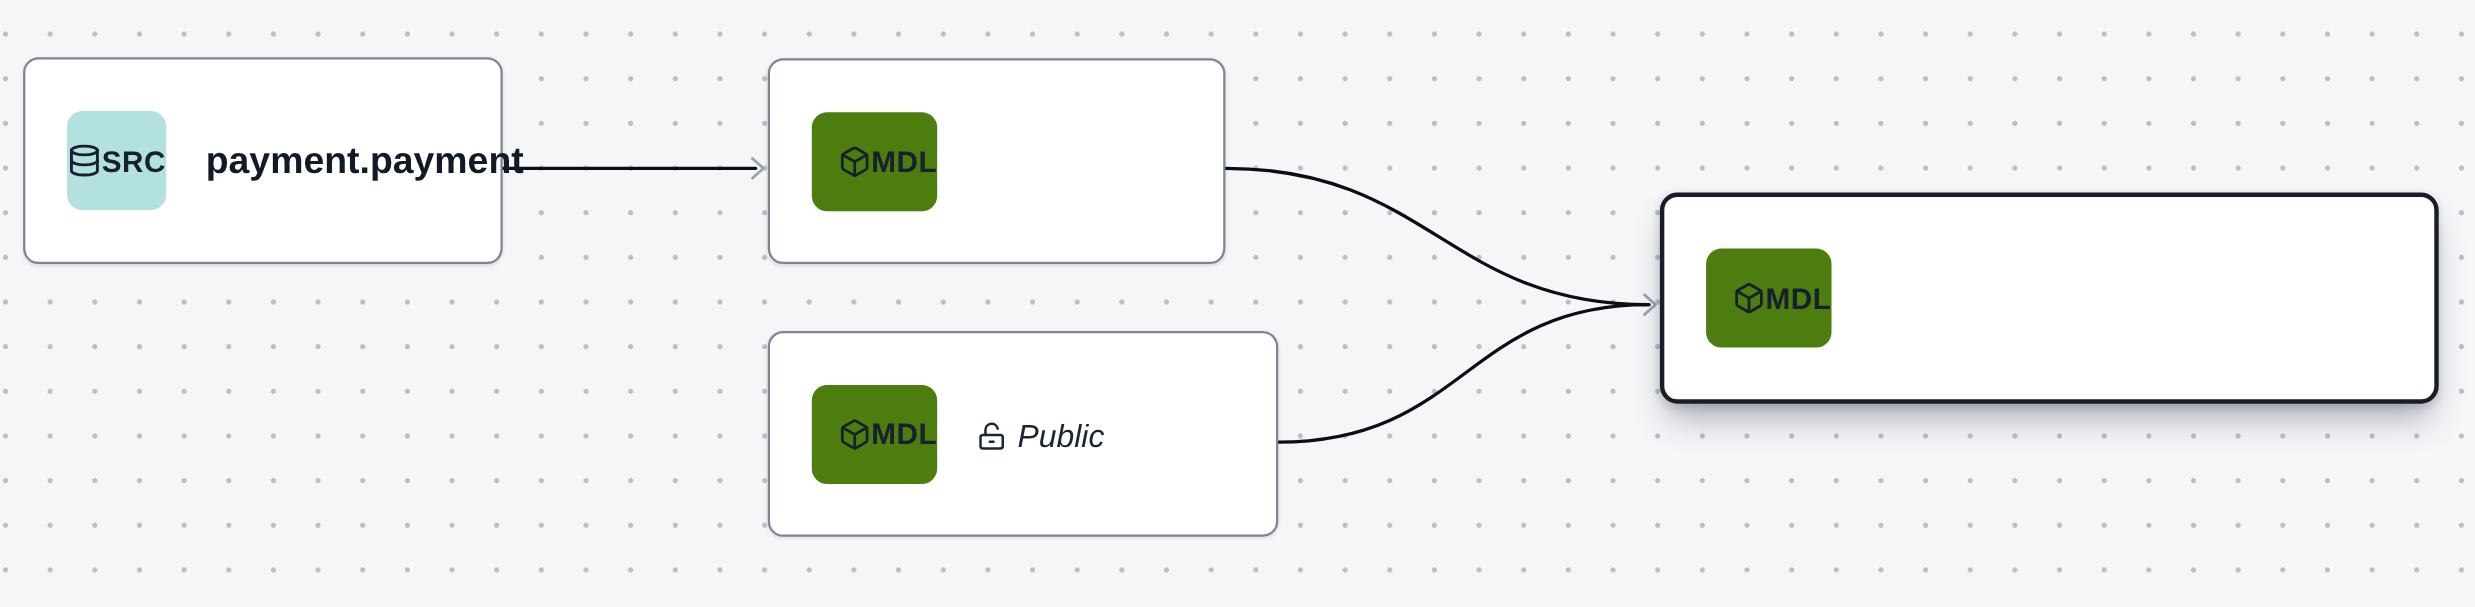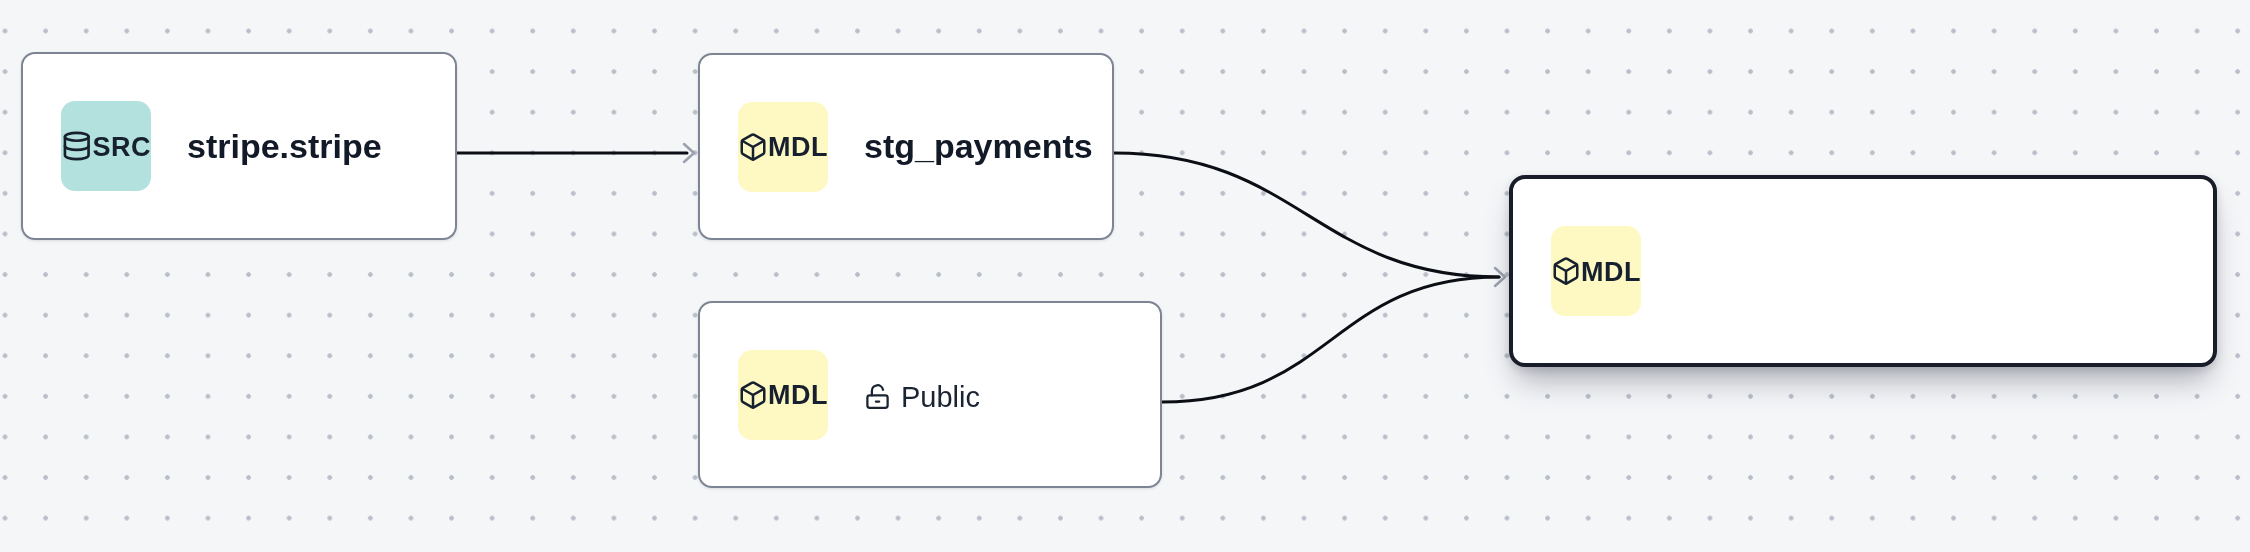--- a/index.html
+++ b/index.html
@@ -47,37 +47,38 @@
   .badge {
     width: 90px; height: 90px;
     margin-left: 38px;
     border-radius: 14px;
     flex: 0 0 auto;
     display: flex; flex-direction: row;
     align-items: center; justify-content: center;
     color: #16202e;
   }
   .badge.src { background: #b3e1de; }
-  .badge.mdl { background: #fef9c3; }
+  .badge.mdl { background: #4d7c0f; padding-left: 24px; }
   .badge svg { width: 42px; height: 42px; display: block; }
   .badge-label {
     font-size: 27px; font-weight: 600; line-height: 1.05;
     letter-spacing: 0.5px; margin-top: 2px;
   }
 
   .text-block { margin-left: 36px; display: flex; flex-direction: column; justify-content: center; }
   .node-title {
     font-size: 34px; font-weight: 600; color: #121a28;
     line-height: 1.2; white-space: nowrap;
   }
   .node-subtitle {
     display: flex; align-items: center; gap: 10px;
     margin-top: 5px;
     font-size: 29px; font-weight: 400; color: #1a2433;
     line-height: 1.2;
+    font-style: italic;
   }
   .node-subtitle svg { width: 27px; height: 27px; display: block; flex: 0 0 auto; }
 </style>
 </head>
 <body>
 
 <div class="canvas"></div>
 
 <svg class="edges-layer" width="2250" height="552" viewBox="0 0 2250 552">
   <g fill="none" stroke="#0b0e14" stroke-width="3" stroke-linecap="round">
@@ -94,35 +95,32 @@
 <div class="node n1">
   <div class="badge src">
     <svg viewBox="0 0 24 24" fill="none" stroke="currentColor" stroke-width="2" stroke-linecap="round" stroke-linejoin="round">
       <ellipse cx="12" cy="5" rx="9" ry="3"></ellipse>
       <path d="M3 5v14a9 3 0 0 0 18 0V5"></path>
       <path d="M3 12a9 3 0 0 0 18 0"></path>
     </svg>
     <span class="badge-label">SRC</span>
   </div>
   <div class="text-block">
-    <span class="node-title">stripe.stripe</span>
+    <span class="node-title">payment.payment</span>
   </div>
 </div>
 
 <div class="node n2">
   <div class="badge mdl">
     <svg viewBox="0 0 24 24" fill="none" stroke="currentColor" stroke-width="2" stroke-linecap="round" stroke-linejoin="round">
       <path d="M21 8a2 2 0 0 0-1-1.73l-7-4a2 2 0 0 0-2 0l-7 4A2 2 0 0 0 3 8v8a2 2 0 0 0 1 1.73l7 4a2 2 0 0 0 2 0l7-4A2 2 0 0 0 21 16Z"></path>
       <path d="m3.3 7 8.7 5 8.7-5"></path>
       <path d="M12 22V12"></path>
     </svg>
     <span class="badge-label">MDL</span>
-  </div>
-  <div class="text-block">
-    <span class="node-title">stg_payments</span>
   </div>
 </div>
 
 <div class="node n3">
   <div class="badge mdl">
     <svg viewBox="0 0 24 24" fill="none" stroke="currentColor" stroke-width="2" stroke-linecap="round" stroke-linejoin="round">
       <path d="M21 8a2 2 0 0 0-1-1.73l-7-4a2 2 0 0 0-2 0l-7 4A2 2 0 0 0 3 8v8a2 2 0 0 0 1 1.73l7 4a2 2 0 0 0 2 0l7-4A2 2 0 0 0 21 16Z"></path>
       <path d="m3.3 7 8.7 5 8.7-5"></path>
       <path d="M12 22V12"></path>
     </svg>

